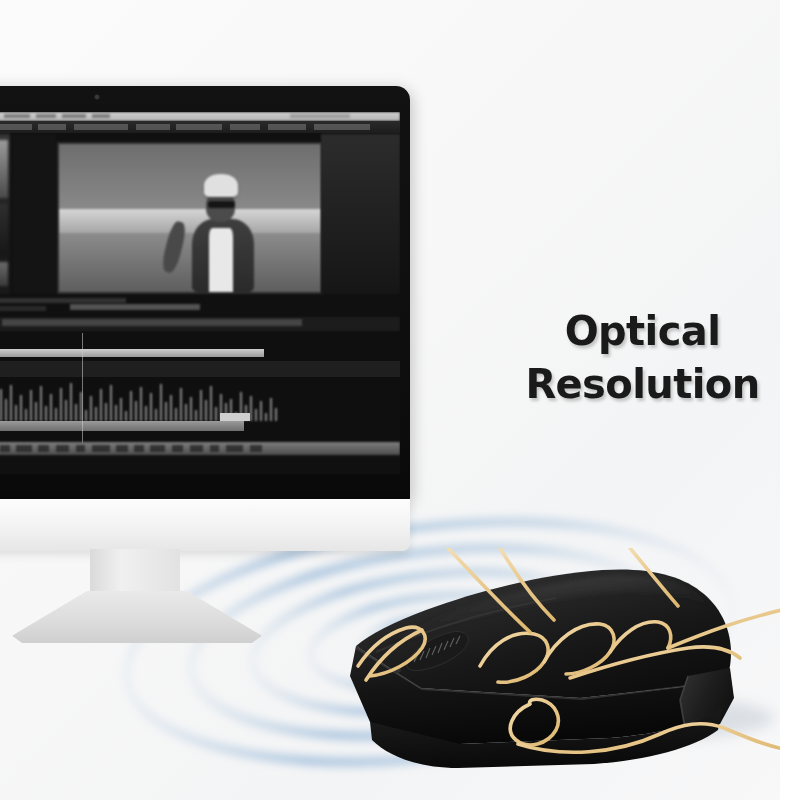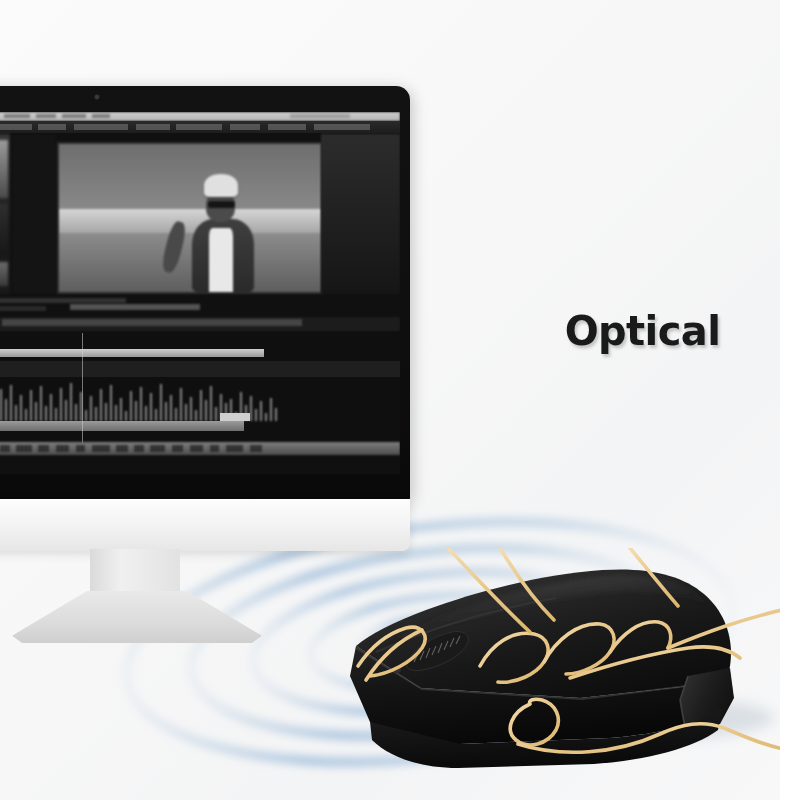--- a/index.html
+++ b/index.html
@@ -508,20 +508,21 @@
       </div>
     </div>
 
     <div class="mon-chin"></div>
     <div class="mon-neck"></div>
     <div class="mon-foot"></div>
   </div>
 
   <div id="headline">
     <span class="ln">Optical</span>
+    <span class="ln">Resolution</span>
   </div>
 
   <svg id="mouse" viewBox="0 0 470 252" preserveAspectRatio="none">
     <defs>
       <linearGradient id="shellTop" x1="0.15" y1="0" x2="0.8" y2="1">
         <stop offset="0%" stop-color="#3c3c3c"></stop>
         <stop offset="22%" stop-color="#2a2a2a"></stop>
         <stop offset="60%" stop-color="#181818"></stop>
         <stop offset="100%" stop-color="#0c0c0c"></stop>
       </linearGradient>

